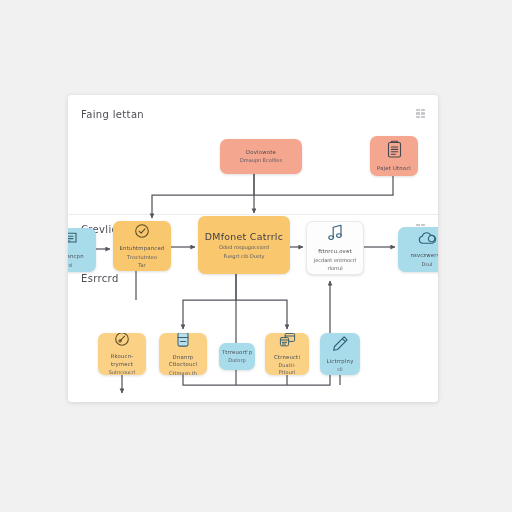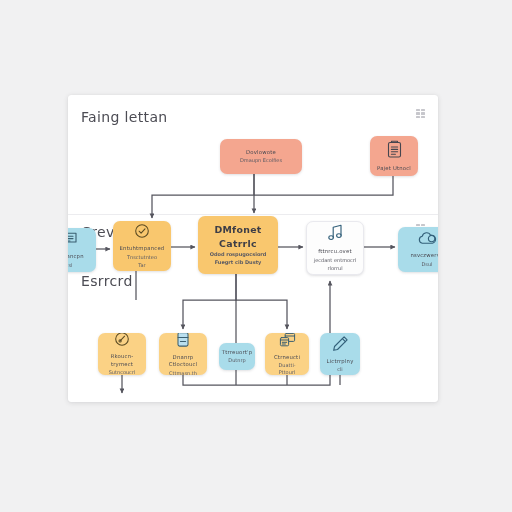--- a/index.html
+++ b/index.html
@@ -24,21 +24,21 @@
     width: 370px; height: 307px;
     background: #ffffff;
     border-radius: 3px;
     box-shadow: 0 1px 5px rgba(40,40,50,0.13), 0 0 1px rgba(0,0,0,.10);
     overflow: hidden;
   }
 
   
   .band-label {
     position: absolute;
-    font-size: 14px;
+    font-size: 10px;
     letter-spacing: .35px;
     color: #4c4c54;
     white-space: nowrap;
     filter: blur(0.55px);
   }
   #label-flow     { left: 13px; top: 14px;  }
   #label-overview { left: 13px; top: 129px; }
   #label-export   { left: 13px; top: 178px; }
 
   .divider {
@@ -105,21 +105,21 @@
   .n-amber2 { background: #fbd285; }
   .n-blue   { background: #a9dcea; }
   .n-white  { background: #fdfdfd; border: 1px solid #e9e9ee; }
 
   
   #node-doc-gen    { left: 152px; top: 44px;  width: 82px;  height: 35px; }
   #node-page-load  { left: 302px; top: 41px;  width: 48px;  height: 40px; }
 
   #node-request    { left: -28px; top: 133px; width: 56px;  height: 44px; }
   #node-validate   { left: 45px;  top: 126px; width: 58px;  height: 50px; }
-  #node-core       { left: 130px; top: 121px; width: 80px;  height: 58px; font-weight: bold; }
+  #node-core       { left: 130px; top: 121px; width: 92px;  height: 58px; }
   #node-transform  { left: 238px; top: 126px; width: 58px;  height: 54px; }
   #node-cloud      { left: 330px; top: 132px; width: 58px;  height: 45px; }
 
   #node-metrics    { left: 30px;  top: 238px; width: 48px;  height: 42px; }
   #node-storage    { left: 91px;  top: 238px; width: 48px;  height: 42px; }
   #node-queue      { left: 151px; top: 248px; width: 36px;  height: 27px; }
   #node-dashboard  { left: 197px; top: 238px; width: 44px;  height: 42px; }
   #node-edit       { left: 252px; top: 238px; width: 40px;  height: 42px; }
 </style>
 </head>

